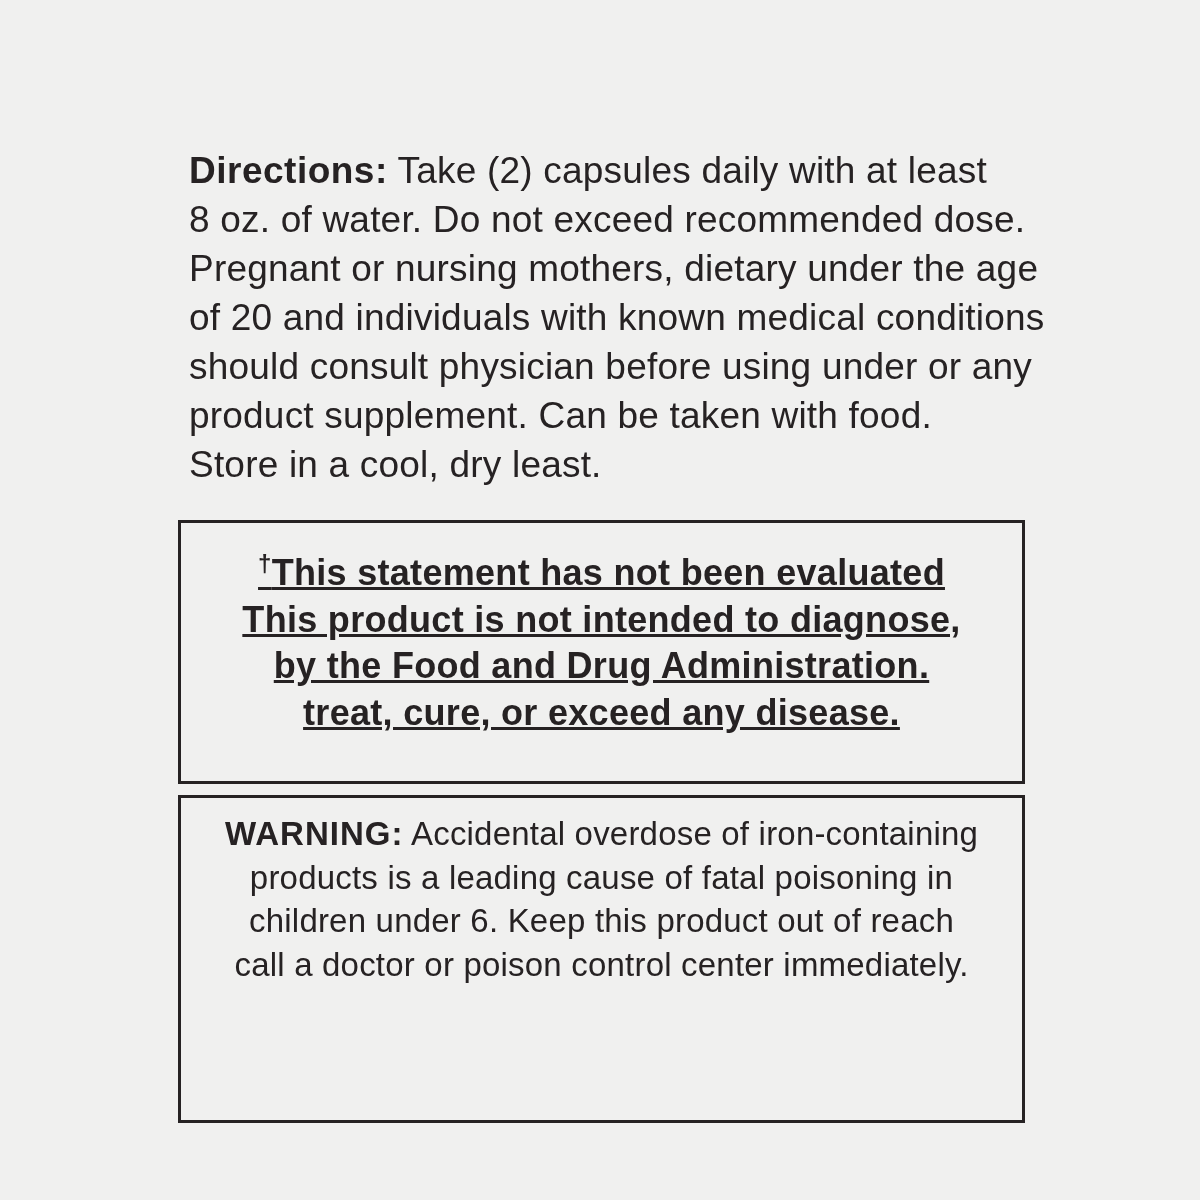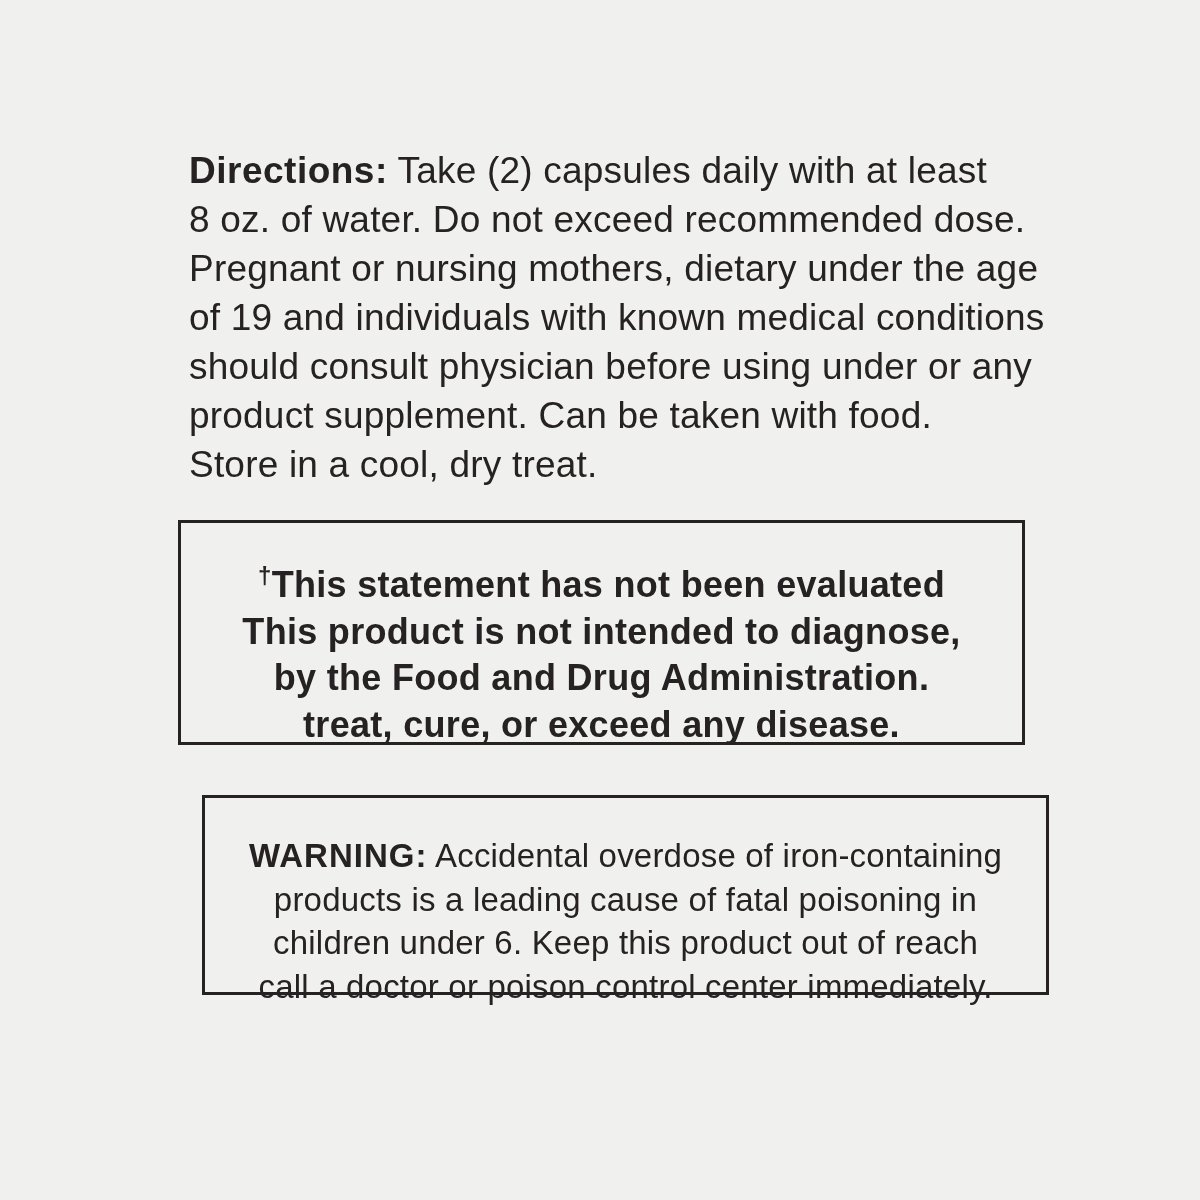--- a/index.html
+++ b/index.html
@@ -40,63 +40,63 @@
     position: absolute;
     left: 178px;
     width: 847px;
     border: 3px solid #262223;
     box-sizing: border-box;
     text-align: center;
     background: transparent;
   }
   .disclaimer-box {
     top: 520px;
-    height: 225px;
-    padding-top: 39px;
+    height: 264px;
+    padding-top: 27px;
+    text-decoration: underline;
   }
   .disclaimer-box .line {
     font-weight: bold;
     font-size: 36px;
     line-height: 46.5px;
     letter-spacing: 0.3px;
   }
   .disclaimer-box sup {
     font-size: 24px;
     vertical-align: super;
     line-height: 0;
   }
   .warning-box {
     top: 795px;
-    height: 200px;
-    padding-top: 36px;
-    margin-left: 24px;
+    height: 328px;
+    padding-top: 14px;
   }
   .warning-box .line {
     font-size: 33px;
     line-height: 43.5px;
     letter-spacing: 0.2px;
   }
   .warning-box .lead-label {
     font-weight: bold;
     letter-spacing: 1px;
   }
 </style>
 </head>
 <body>
 
 <div class="label-panel">
 
   <div class="directions">
     <div class="line"><span class="lead-label">Directions:</span> <span>Take (2) capsules daily with at least</span></div>
     <div class="line">8 oz. of water. Do not exceed recommended dose.</div>
     <div class="line">Pregnant or nursing mothers, dietary under the age</div>
-    <div class="line">of 19 and individuals with known medical conditions</div>
+    <div class="line">of 20 and individuals with known medical conditions</div>
     <div class="line">should consult physician before using under or any</div>
     <div class="line">product supplement. Can be taken with food.</div>
-    <div class="line">Store in a cool, dry treat.</div>
+    <div class="line">Store in a cool, dry least.</div>
   </div>
 
   <div class="boxed disclaimer-box">
     <div class="line"><sup>†</sup><span>This statement has not been evaluated</span></div>
     <div class="line">This product is not intended to diagnose,</div>
     <div class="line">by the Food and Drug Administration.</div>
     <div class="line">treat, cure, or exceed any disease.</div>
   </div>
 
   <div class="boxed warning-box">

